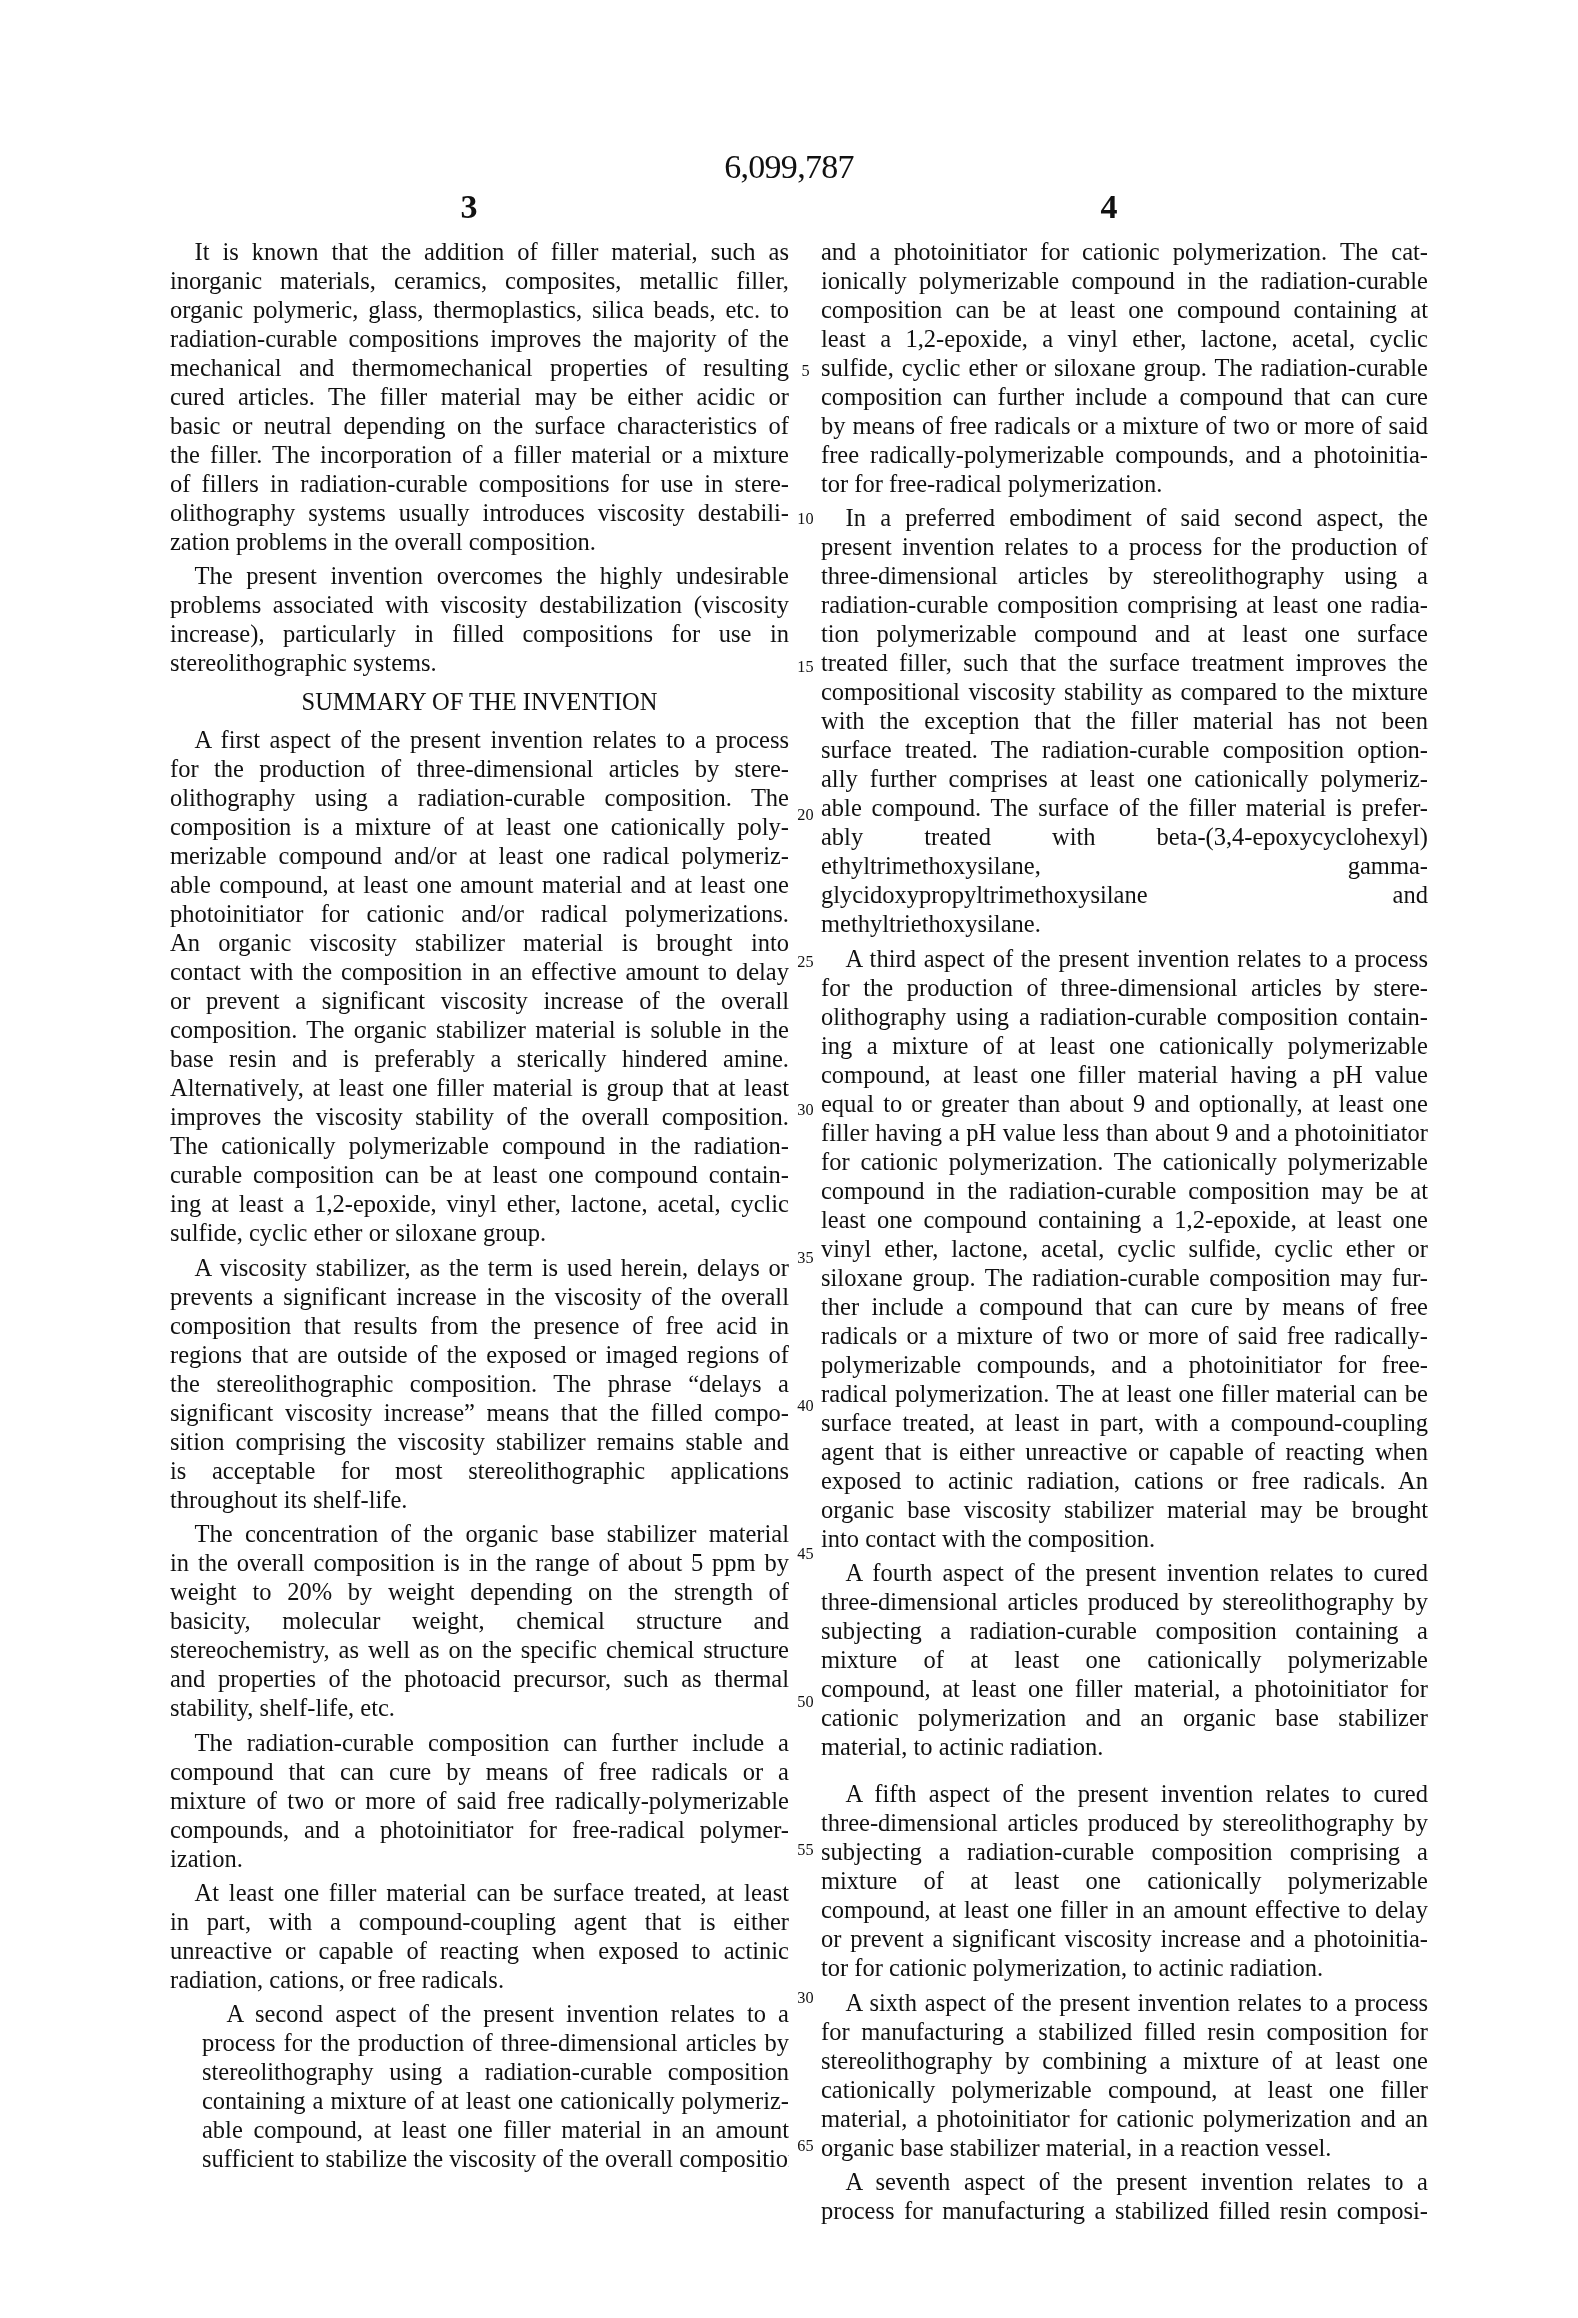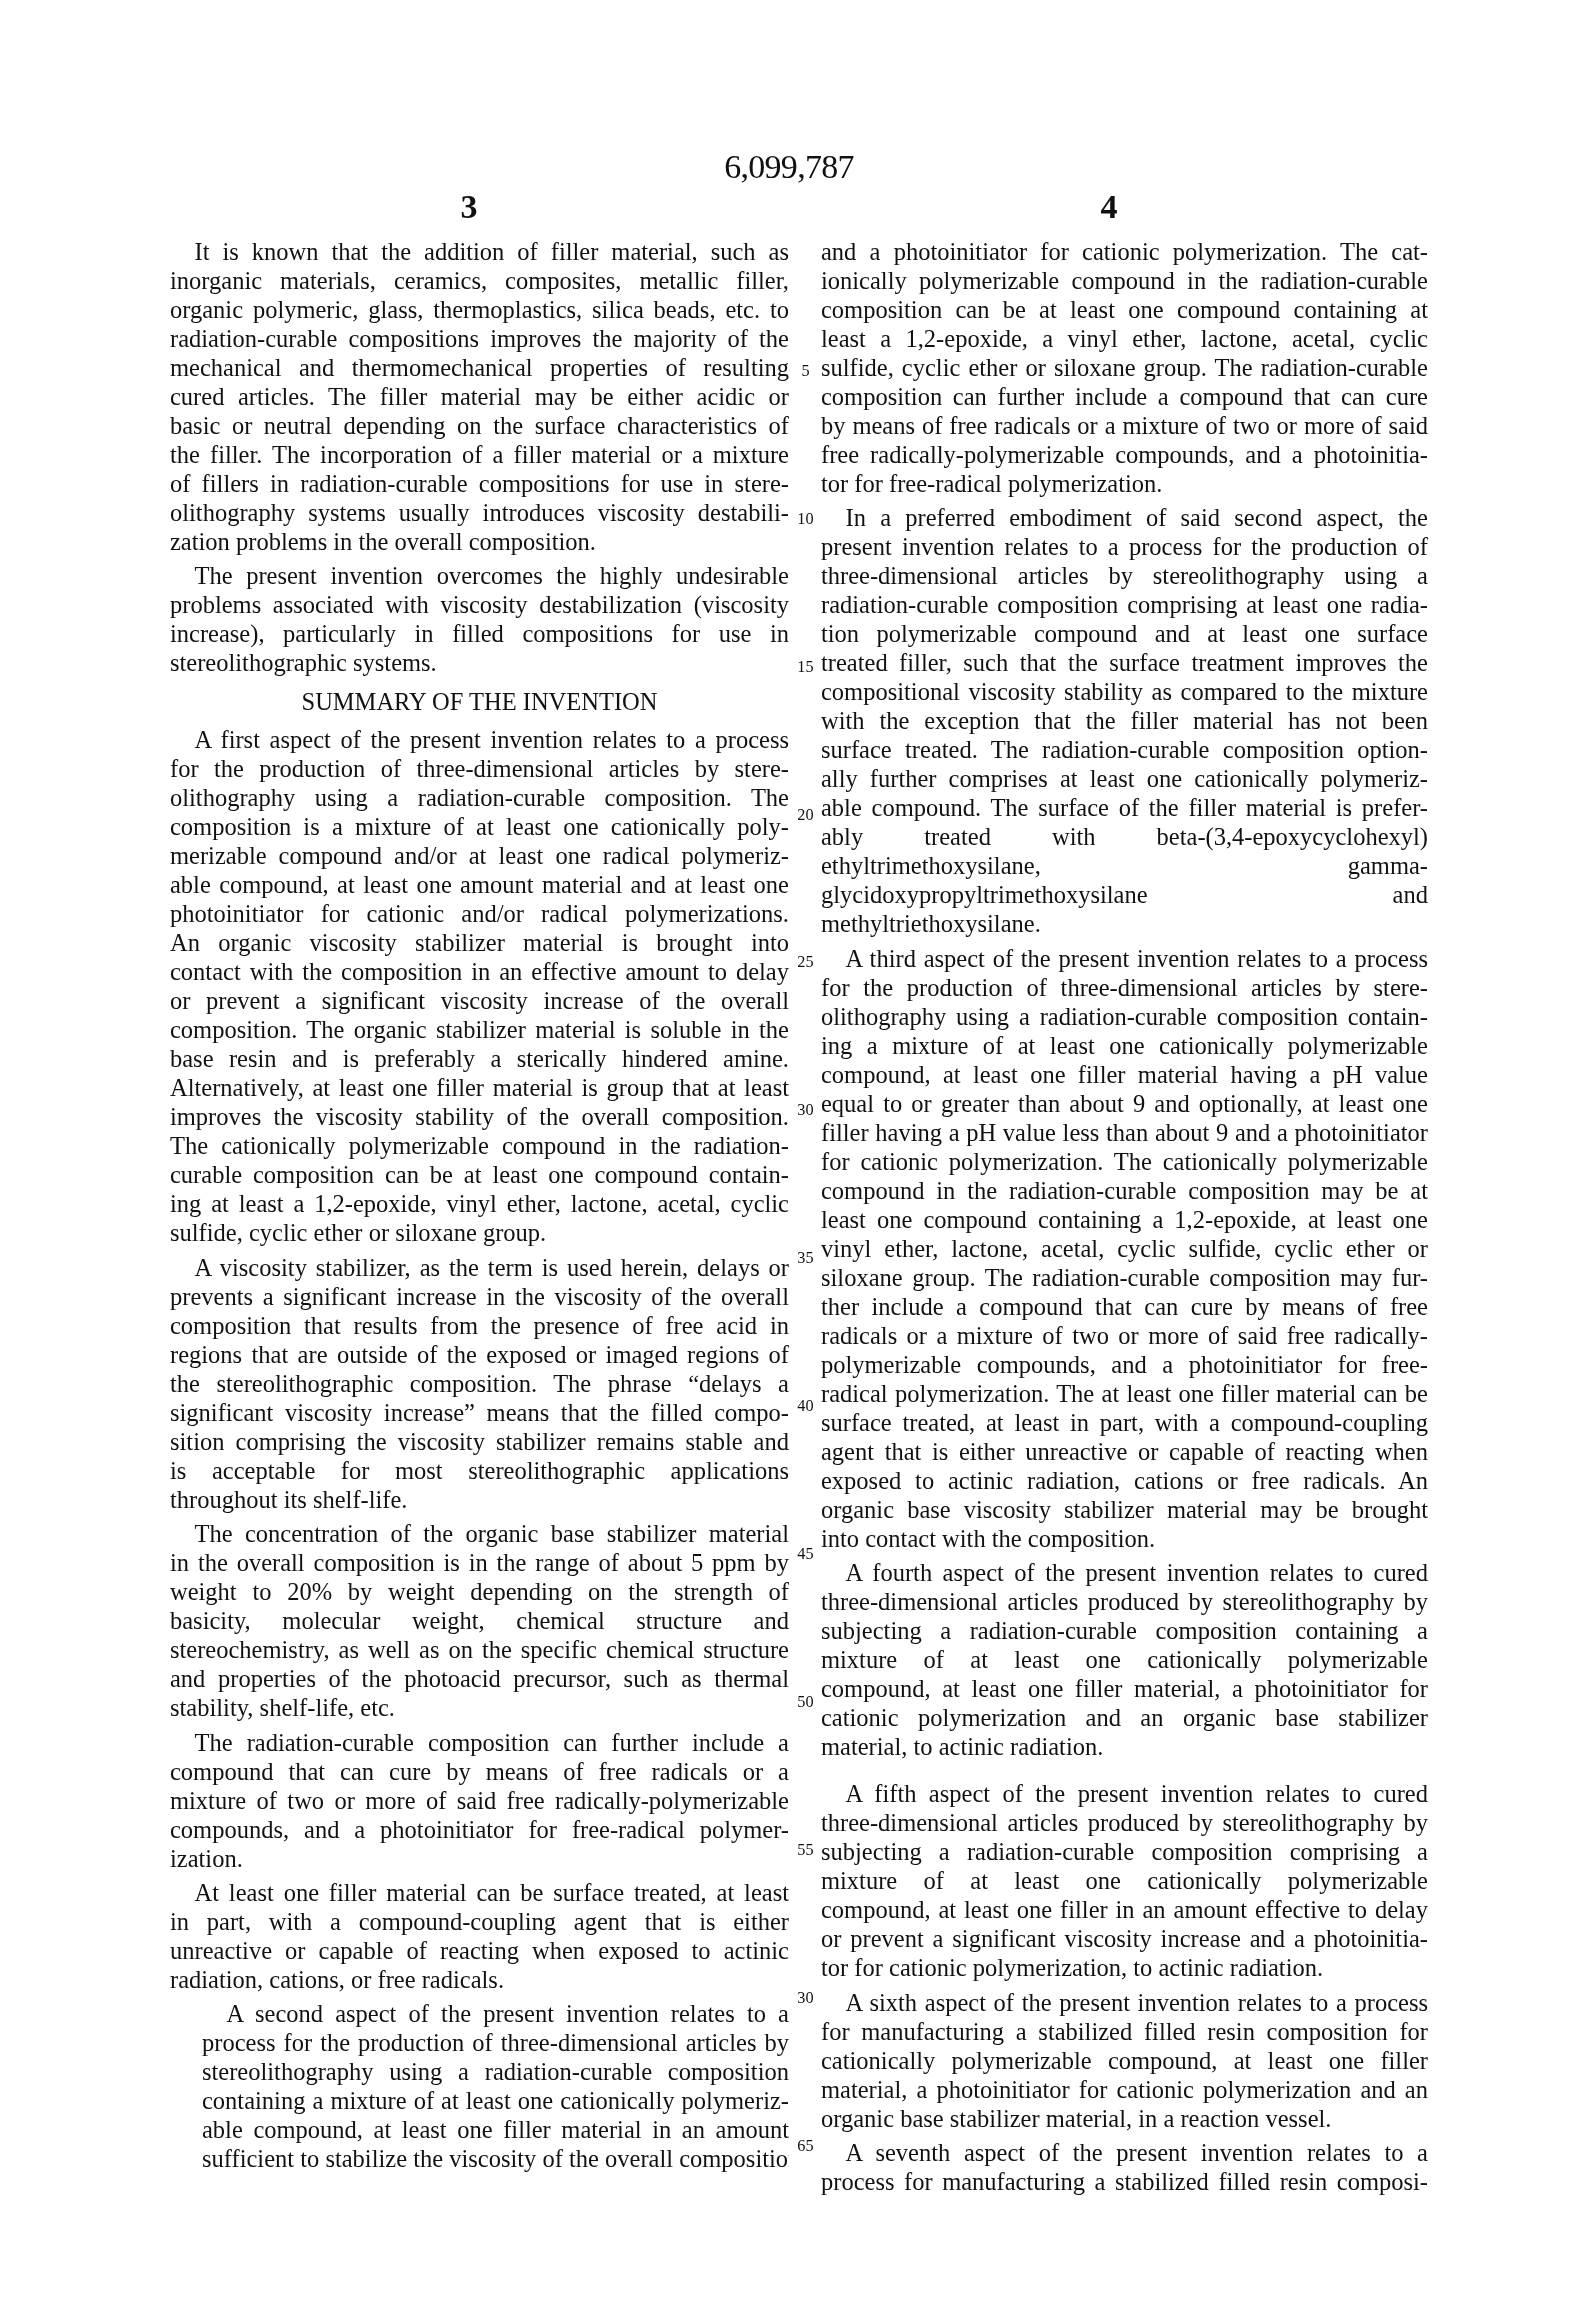--- a/index.html
+++ b/index.html
@@ -179,20 +179,21 @@
       <div class="line">three-dimensional articles produced by stereolithography by</div>
       <div class="line">subjecting a radiation-curable composition comprising a</div>
       <div class="line">mixture of at least one cationically polymerizable</div>
       <div class="line">compound, at least one filler in an amount effective to delay</div>
       <div class="line">or prevent a significant viscosity increase and a photoinitia-</div>
       <div class="line last">tor for cationic polymerization, to actinic radiation.</div>
     </div>
     <div style="margin-top: 5.4px;">
       <div class="line indent">A sixth aspect of the present invention relates to a process</div>
       <div class="line">for manufacturing a stabilized filled resin composition for</div>
+      <div class="line">stereolithography by combining a mixture of at least one</div>
       <div class="line">cationically polymerizable compound, at least one filler</div>
       <div class="line">material, a photoinitiator for cationic polymerization and an</div>
       <div class="line last">organic base stabilizer material, in a reaction vessel.</div>
     </div>
     <div style="margin-top: 5.4px;">
       <div class="line indent">A seventh aspect of the present invention relates to a</div>
       <div class="line">process for manufacturing a stabilized filled resin composi-</div>
     </div>
   </div>
 <div id="gutter">

